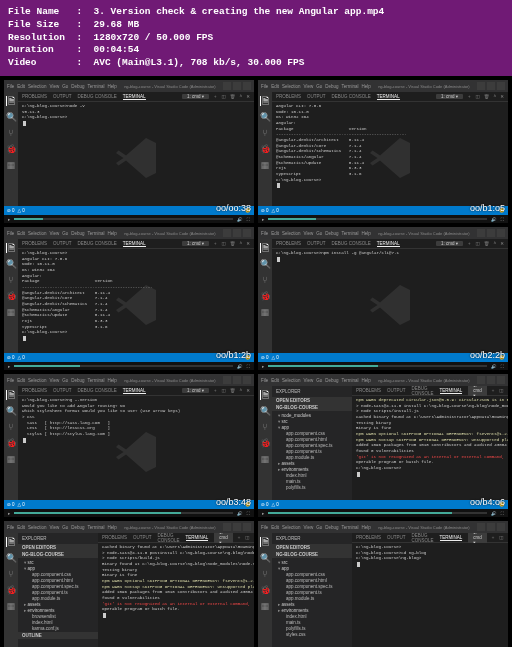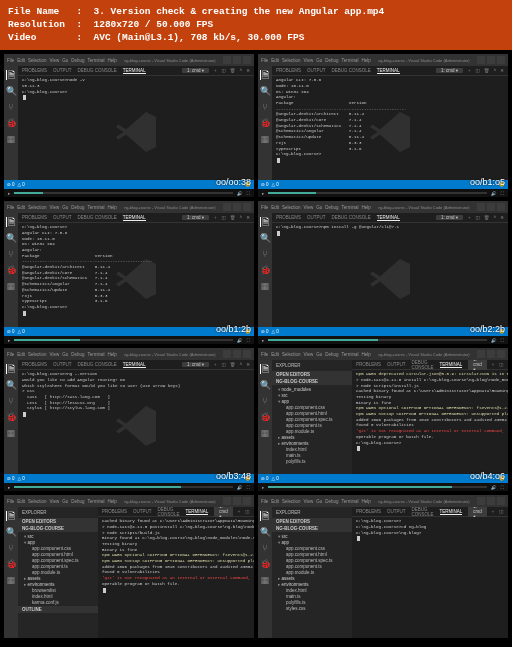--- a/index.html
+++ b/index.html
@@ -5,21 +5,21 @@
   * { margin: 0; padding: 0; box-sizing: border-box; }
   body {
     background: #000;
     width: 512px;
     font-family: Arial, sans-serif;
     font-size: 9px;
     color: #fff;
   }
   .header {
     padding: 6px 8px;
-    background: #c2410c;
+    background: #701a75;
     font-family: "Courier New", monospace;
     font-size: 9.5px;
     line-height: 1.35;
     color: #fff;
     font-weight: bold;
   }
   .header .row { white-space: pre; }
   .grid {
     display: grid;
     grid-template-columns: 1fr 1fr;
@@ -212,21 +212,23 @@
     background: #4a9;
   }
   .playback .ptxt { font-size: 4.5px; color: #999; }
   .cursor { display:inline-block; width: 3px; height: 5px; background: #ccc; vertical-align: middle; margin-left: 1px; }
 </style>
 </head>
 <body>
 
 <div class="header">
     <div class="row">File Name   :  3. Version check &amp; creating the new Angular app.mp4</div>
+    <div class="row">File Size   :  29.68 MB</div>
     <div class="row">Resolution  :  1280x720 / 50.000 FPS</div>
+    <div class="row">Duration    :  00:04:54</div>
     <div class="row">Video       :  AVC (Main@L3.1), 708 kb/s, 30.000 FPS</div>
   </div>
 
 <div class="grid">
   <div class="tile">
       <div class="titlebar">
         <div class="menus">
           <span>File</span>
           <span>Edit</span>
           <span>Selection</span>

